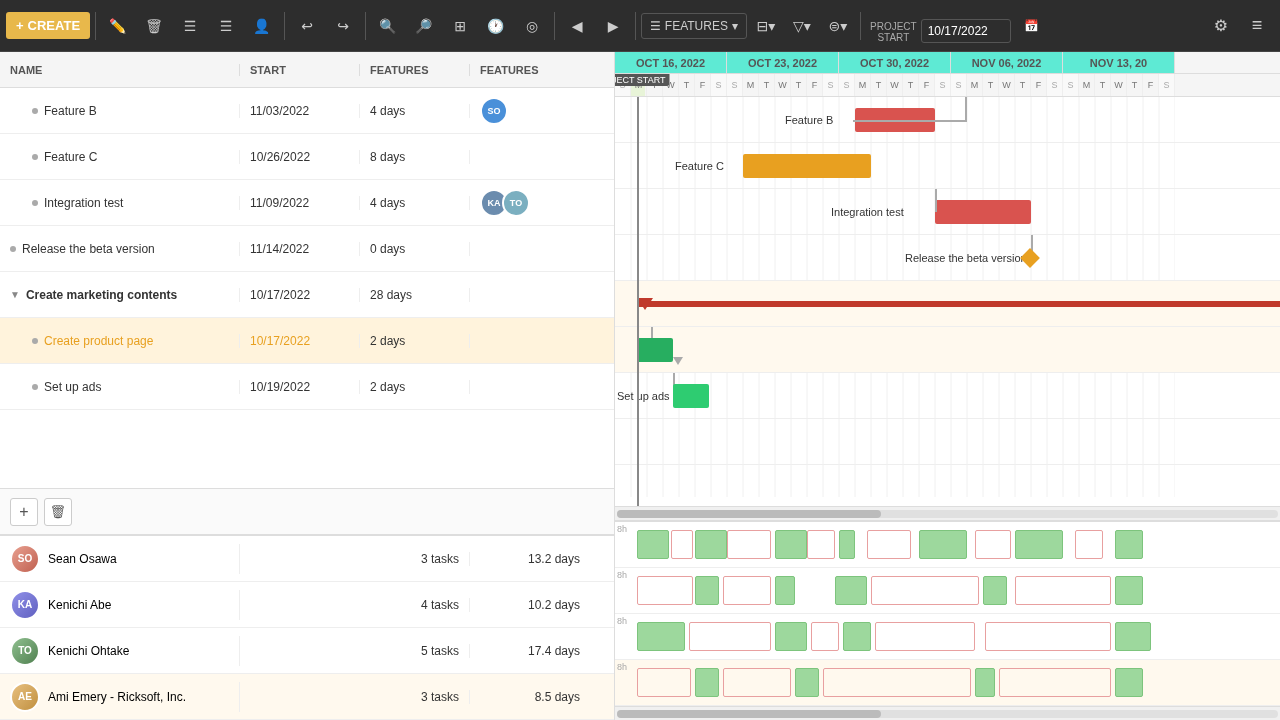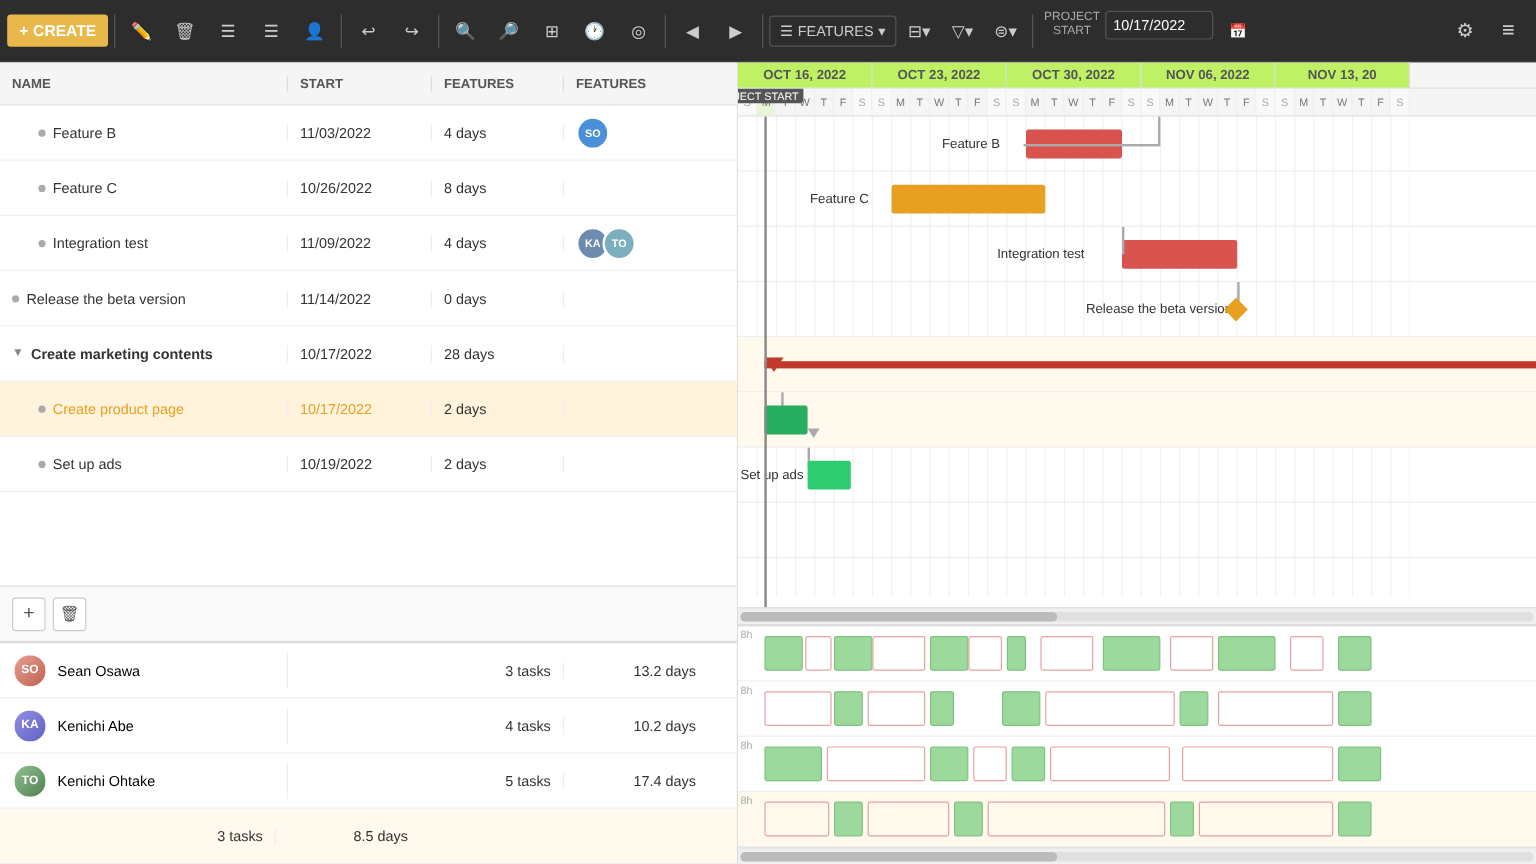--- a/index.html
+++ b/index.html
@@ -21,21 +21,21 @@
       background: transparent; color: #ccc; border: none; border-radius: 3px;
       width: 34px; height: 34px; cursor: pointer; font-size: 14px;
     }
     .toolbar-separator { width: 1px; height: 28px; background: #555; margin: 0 3px; }
     .toolbar-features-btn {
       display: flex; align-items: center; gap: 4px;
       background: transparent; color: #ccc; border: 1px solid #555; border-radius: 3px;
       padding: 5px 8px; cursor: pointer; font-size: 12px;
     }
     .toolbar-date-area {
-      display: flex; align-items: flex-start; gap: 4px; margin-left: 4px;
+      display: flex; align-items: flex-end; gap: 4px; margin-left: 4px;
     }
     .toolbar-date-input {
       background: transparent; color: #fff; border: 1px solid #555;
       border-radius: 3px; padding: 4px 6px; font-size: 12px; width: 90px;
     }
     .toolbar-spacer { flex: 1; }
     .toolbar-gear-btn {
       background: transparent; color: #ccc; border: none; border-radius: 3px;
       width: 34px; height: 34px; cursor: pointer; font-size: 16px;
       display: flex; align-items: center; justify-content: center;
@@ -106,21 +106,21 @@
     .resource-row.highlighted { background: #fff9ee; }
     .resource-cell-name { width: 240px; padding: 0 10px; border-right: 1px solid #eee; flex-shrink: 0; display: flex; align-items: center; gap: 8px; }
     .resource-cell-blank { width: 120px; border-right: 1px solid #eee; flex-shrink: 0; }
     .resource-cell-tasks { width: 110px; padding: 0 10px; border-right: 1px solid #eee; flex-shrink: 0; color: #333; text-align: right; }
     .resource-cell-days { width: 120px; padding: 0 10px; flex-shrink: 0; color: #333; text-align: right; }
 
     
     .right-panel { flex: 1; display: flex; flex-direction: column; overflow: hidden; }
     .gantt-header { background: #f5f5f5; border-bottom: 1px solid #ddd; }
     .gantt-months { display: flex; height: 22px; border-bottom: 1px solid #ddd; }
-    .gantt-month { display: flex; align-items: center; justify-content: center; border-right: 1px solid #ddd; font-size: 11px; font-weight: bold; color: #555; background: #bef264; }
+    .gantt-month { display: flex; align-items: center; justify-content: center; border-right: 1px solid #ddd; font-size: 11px; font-weight: bold; color: #555; background: #5eead4; }
     .gantt-days { display: flex; height: 22px; }
     .gantt-day { width: 16px; display: flex; align-items: center; justify-content: center; border-right: 1px solid #eee; font-size: 9px; color: #777; flex-shrink: 0; }
     .gantt-day.weekend { background: #f9f9f9; color: #aaa; }
 
     .gantt-body { flex: 1; overflow: hidden; position: relative; }
     .gantt-row { height: 46px; border-bottom: 1px solid #eee; position: relative; display: flex; align-items: center; }
     .gantt-row.highlighted { background: #fff9ee; }
     .gantt-bar { position: absolute; height: 20px; border-radius: 2px; top: 50%; transform: translateY(-50%); }
 
     
@@ -305,20 +305,24 @@
         <div class="resource-cell-name">
           <div class="avatar" style="background:linear-gradient(135deg,#90c090,#508050);width:30px;height:30px;font-size:10px;">TO</div>
           <span>Kenichi Ohtake</span>
         </div>
         <div class="resource-cell-blank"></div>
         <div class="resource-cell-tasks">5 tasks</div>
         <div class="resource-cell-days">17.4 days</div>
       </div>
 
       <div class="resource-row highlighted" style="background:#fff9ee;">
+        <div class="resource-cell-name">
+          <div class="avatar" style="background:linear-gradient(135deg,#e8c080,#c09040);width:30px;height:30px;font-size:10px;">AE</div>
+          <span>Ami Emery - Ricksoft, Inc.</span>
+        </div>
         <div class="resource-cell-blank"></div>
         <div class="resource-cell-tasks">3 tasks</div>
         <div class="resource-cell-days">8.5 days</div>
       </div>
 
     </div>
   </div>
 
   <div class="right-panel">
 

